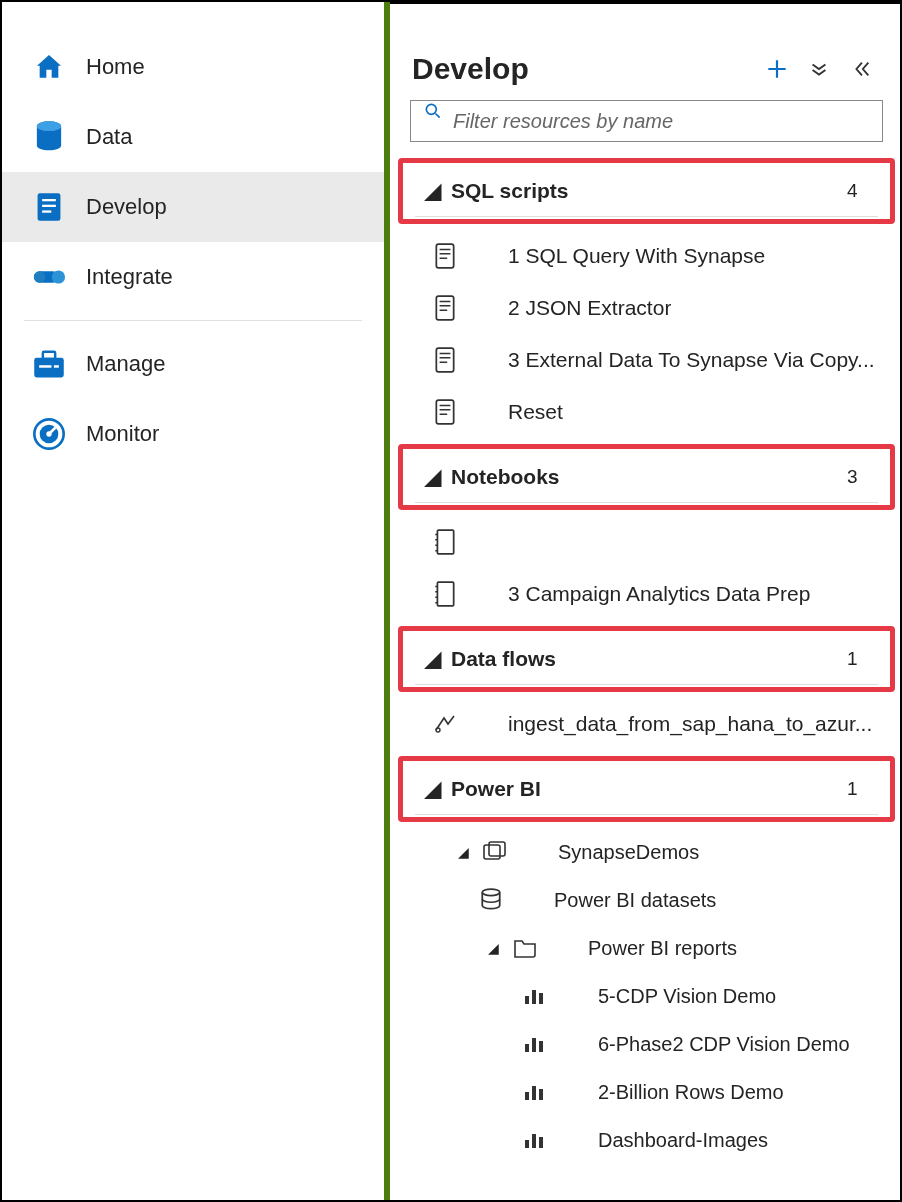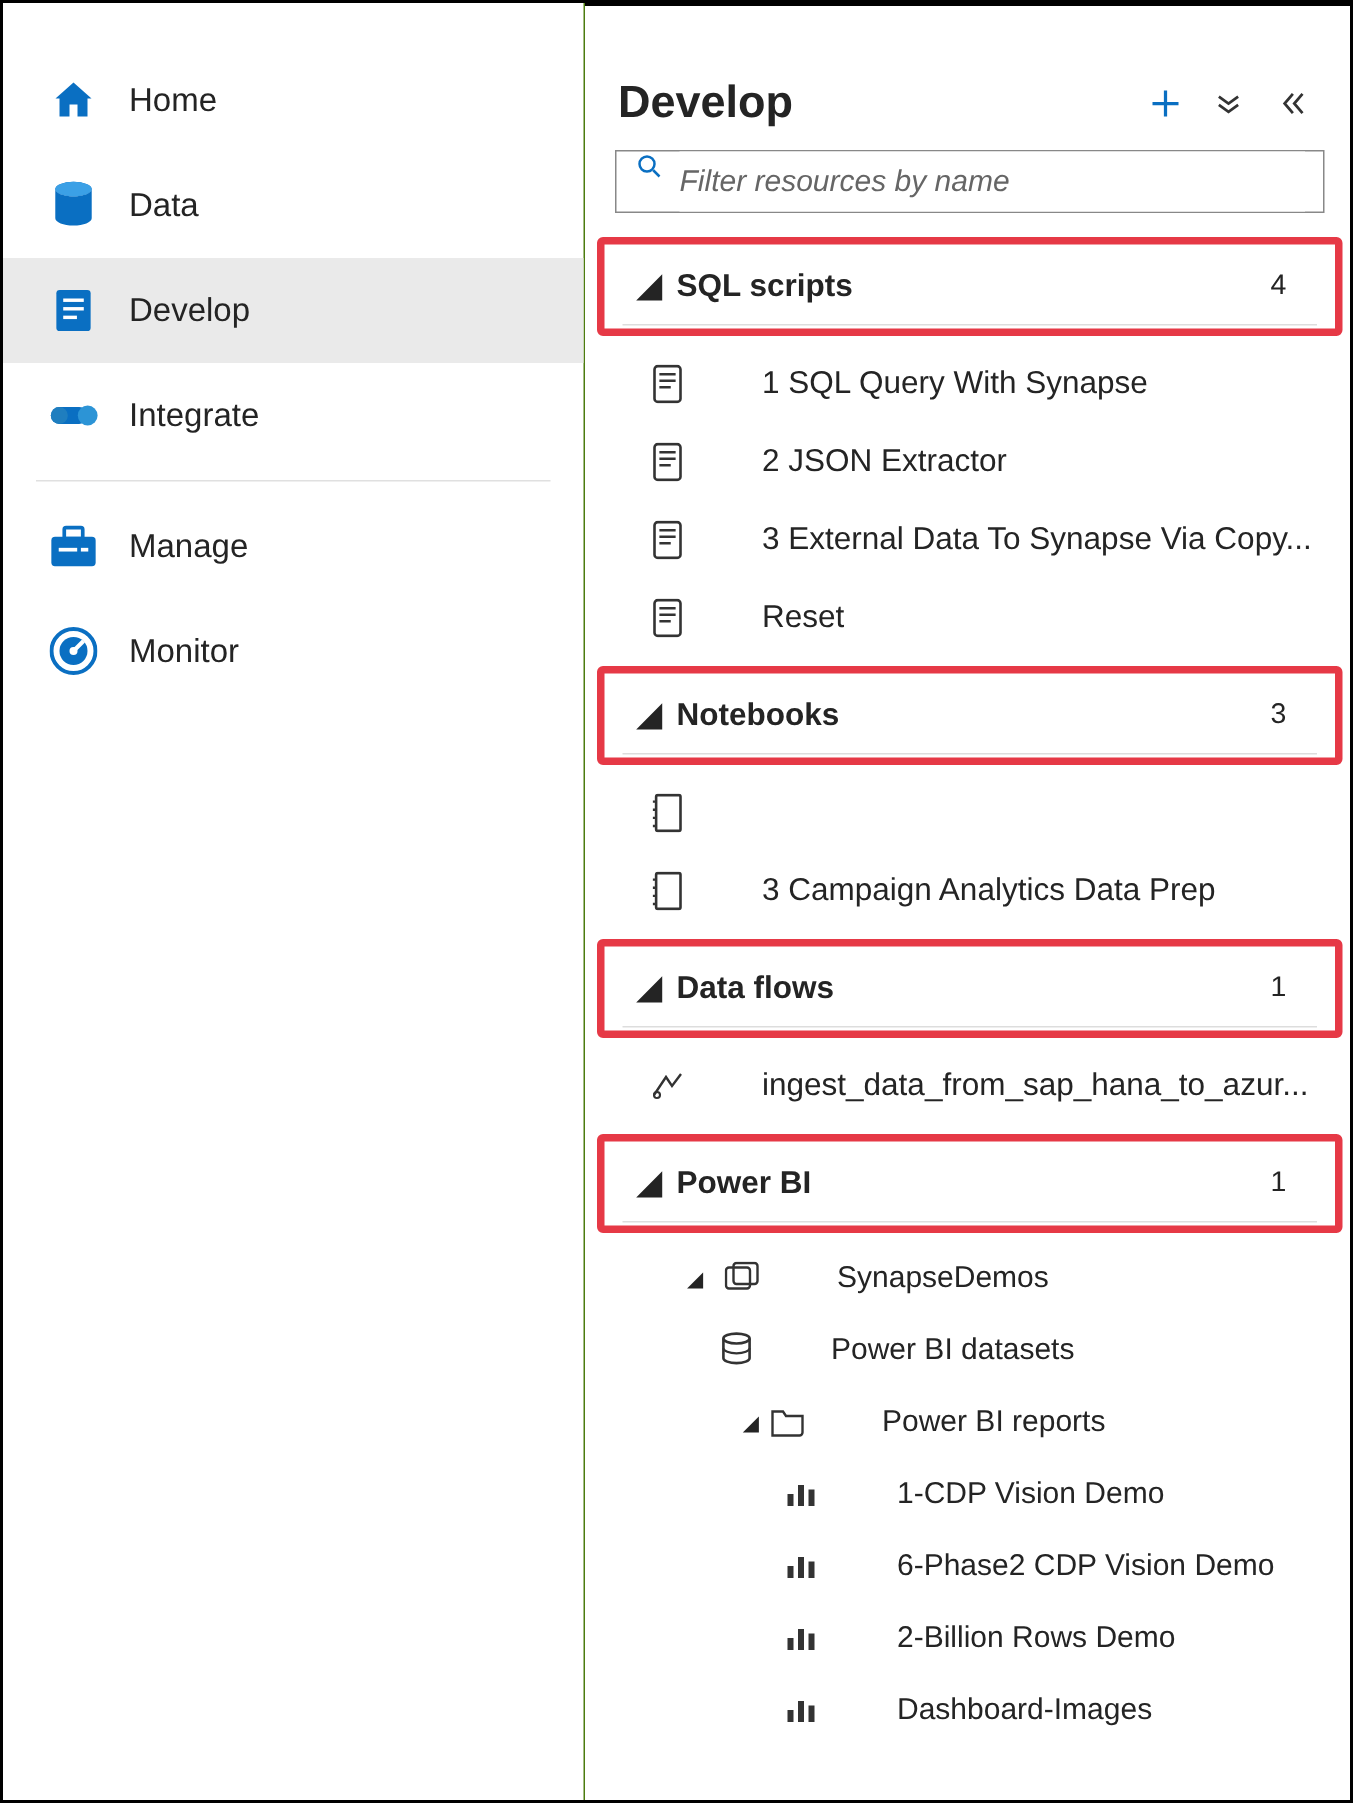--- a/index.html
+++ b/index.html
@@ -10,21 +10,21 @@
   width: 902px;
   height: 1202px;
   overflow: hidden;
   border: 2px solid #000;
   display: flex;
 }
 .left-nav {
   width: 388px;
   flex: 0 0 388px;
   padding-top: 30px;
-  border-right: 1px solid #4d7c0f;
+  border-right: 6px solid #4d7c0f;
 }
 .nav-item {
   display: flex;
   align-items: center;
   height: 70px;
   padding-left: 30px;
   font-size: 22px;
   cursor: pointer;
 }
 .nav-item.active { background: #eaeaea; }
@@ -78,21 +78,21 @@
 .section-header { font-weight: 600; border-bottom: 1px solid #ddd; margin: 0 8px; }
 .section-header .count { margin-left: auto; font-weight: 400; font-size: 19px; }
 .red-box { border: 5px solid #e63946; border-radius: 4px; padding: 2px 4px; margin: 6px 0; }
 .item-row { padding-left: 34px; }
 .item-row .glyph, .sub-row .glyph { width: 26px; height: 26px; margin-right: 14px; display: flex; align-items: center; justify-content: center; }
 .item-row .label, .sub-row .label {
   white-space: nowrap; overflow: hidden; text-overflow: ellipsis; max-width: 380px; margin-left: 36px;
 }
 .sub-row { display:flex; align-items:center; height:48px; font-size:20px; cursor:pointer; }
 .ind1 { padding-left: 50px; }
-.ind2 { padding-left: 80px; text-align: right; }
+.ind2 { padding-left: 80px; }
 .ind3 { padding-left: 124px; }
 svg { display: block; }
 </style>
 </head>
 <body>
 
 <div class="left-nav">
   <div class="nav-item">
     <span class="icon">
       <svg width="32" height="32" viewBox="0 0 24 24">
@@ -324,21 +324,21 @@
     </div>
 
     <div class="sub-row ind3">
       <span class="glyph">
           <svg width="22" height="20" viewBox="0 0 22 20">
             <rect x="1" y="10" width="4" height="8" fill="#333"></rect>
             <rect x="8" y="4" width="4" height="14" fill="#333"></rect>
             <rect x="15" y="7" width="4" height="11" fill="#333"></rect>
           </svg>
         </span>
-      <span class="label">1-CDP Vision Demo</span>
+      <span class="label">5-CDP Vision Demo</span>
     </div>
     <div class="sub-row ind3">
       <span class="glyph">
           <svg width="22" height="20" viewBox="0 0 22 20">
             <rect x="1" y="10" width="4" height="8" fill="#333"></rect>
             <rect x="8" y="4" width="4" height="14" fill="#333"></rect>
             <rect x="15" y="7" width="4" height="11" fill="#333"></rect>
           </svg>
         </span>
       <span class="label">6-Phase2 CDP Vision Demo</span>

